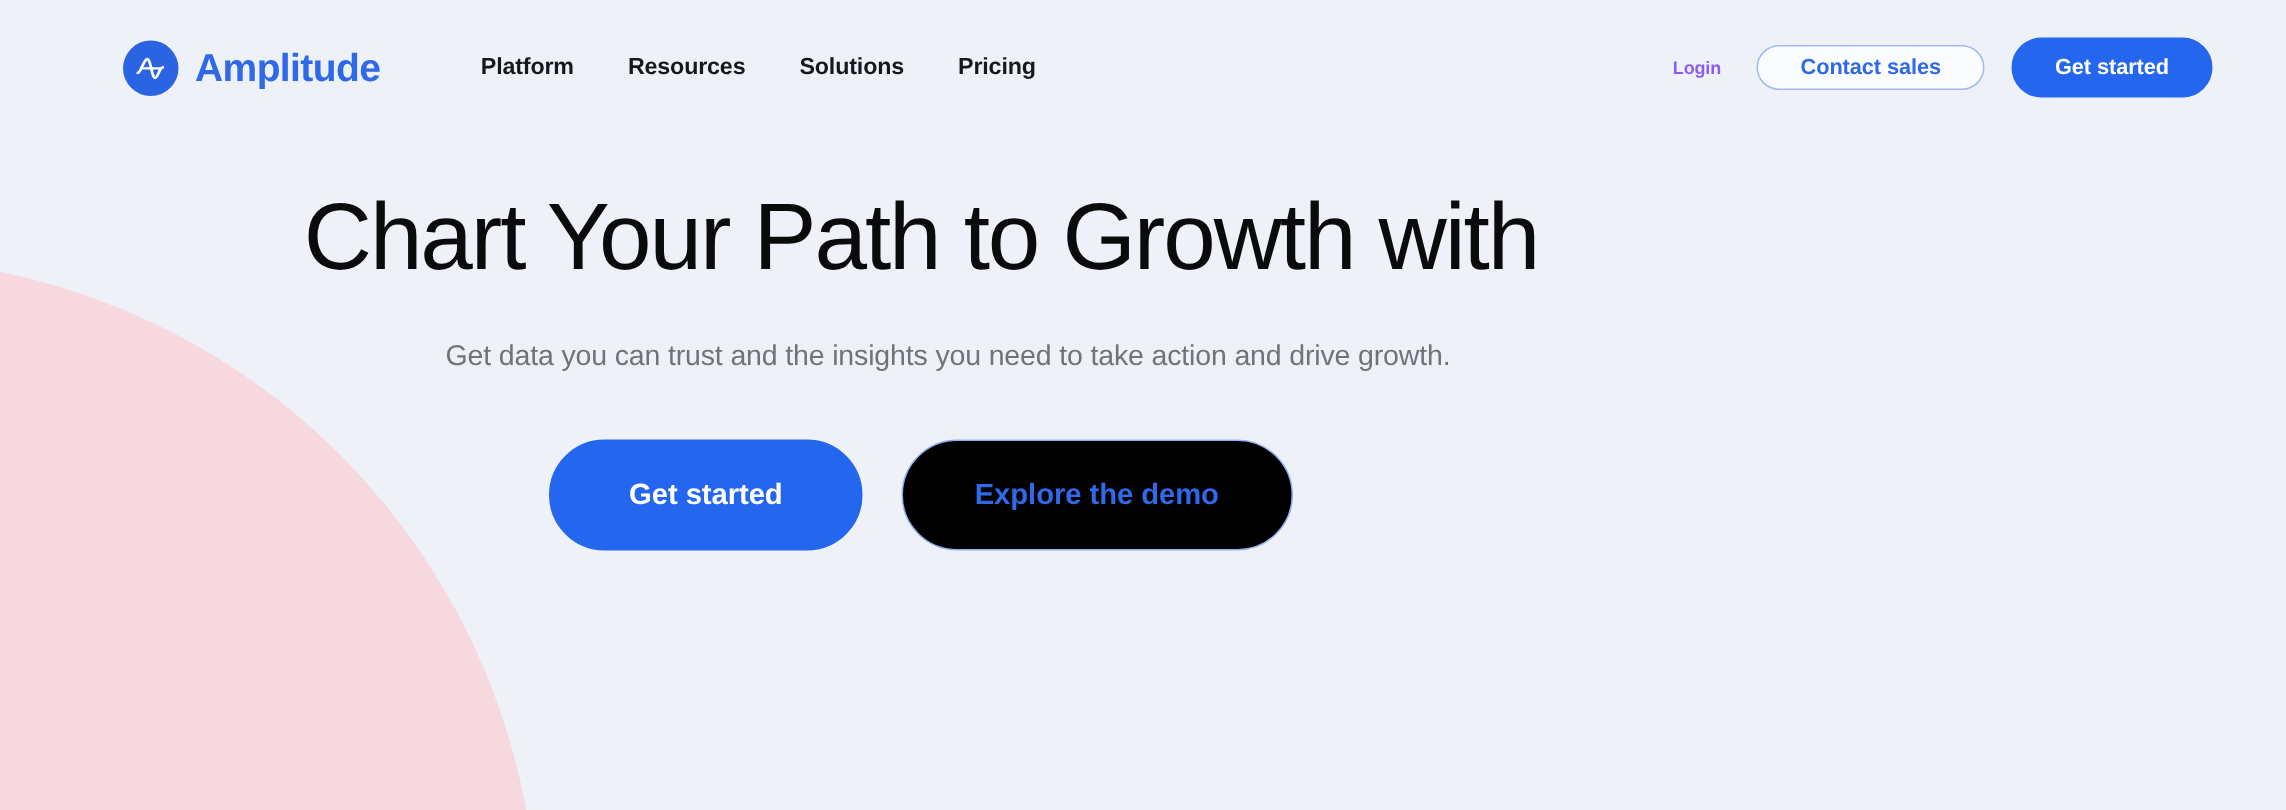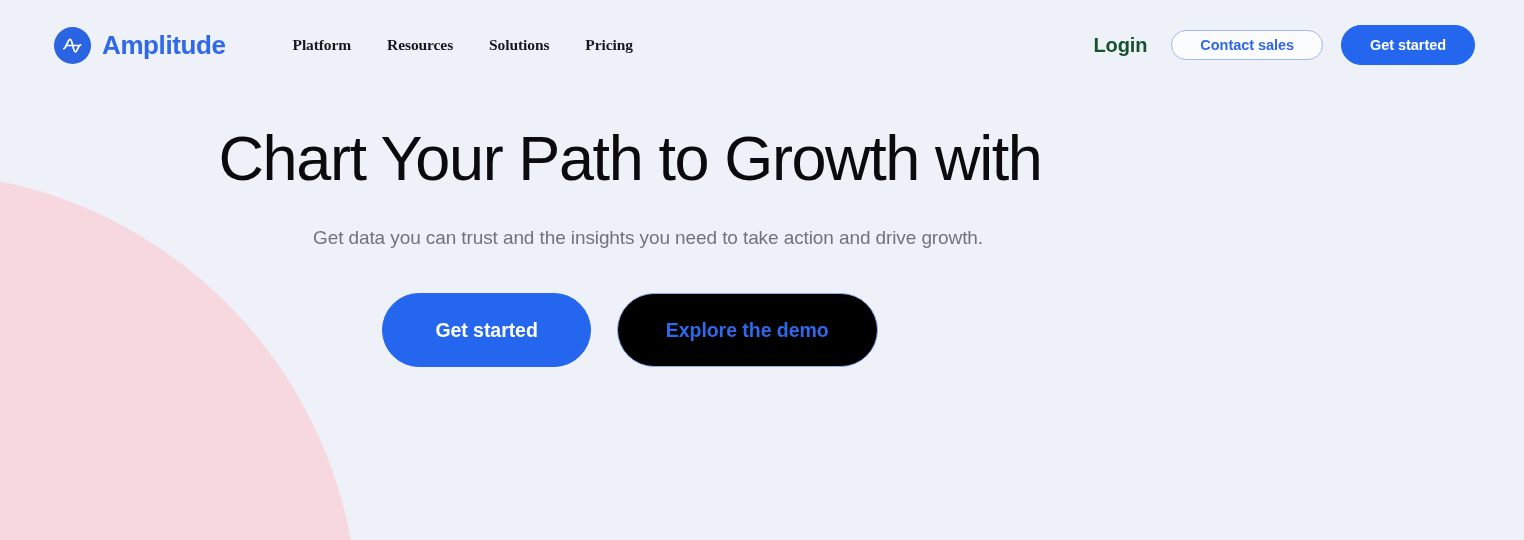--- a/index.html
+++ b/index.html
@@ -30,20 +30,21 @@
 
   
   .header {
     position:absolute;
     top:0; left:0;
     width:1524px;
     height:90px;
     display:flex;
     align-items:center;
     z-index:5;
+    padding-left:28px;
   }
   .brand {
     display:flex;
     align-items:center;
     gap:11px;
     margin-left:54px;
     text-decoration:none;
     cursor:pointer;
   }
   .brand-mark {
@@ -62,43 +63,42 @@
     letter-spacing:-0.4px;
     color:#2f68e8;
     line-height:1;
   }
 
   .nav {
     display:flex;
     align-items:flex-end;
     gap:0px;
     margin-left:49px;
-    font-family:Liberation Serif, serif;
   }
   .nav-item {
     font-size:15.5px;
     font-weight:700;
     color:#17181c;
     padding:8px 18px;
     cursor:pointer;
     white-space:nowrap;
     letter-spacing:-0.1px;
   }
 
   .header-right {
     margin-left:auto;
     margin-right:49px;
     display:flex;
     align-items:center;
     gap:18px;
   }
   .login-link {
-    font-size:20px;
-    font-weight:700;
-    color:#14532d;
+    font-size:12px;
+    font-weight:700;
+    color:#8b5cf6;
     cursor:pointer;
     padding:8px 6px;
     letter-spacing:-0.1px;
   }
   .btn {
     font-family:"Liberation Sans", sans-serif;
     font-size:14.5px;
     font-weight:700;
     border-radius:999px;
     cursor:pointer;
@@ -119,21 +119,21 @@
     height:40px;
     padding:0 28px;
     color:#ffffff;
     background:#2566ef;
     border:1.4px solid #2566ef;
   }
 
   
   .hero {
     position:absolute;
-    top:90px; left:18px;
+    top:90px; left:2px;
     width:1224px;
     z-index:4;
     text-align:center;
   }
   .hero-title {
     margin-top:29px;
     font-size:63px;
     line-height:78px;
     font-weight:400;
     color:#0b0b0d;

